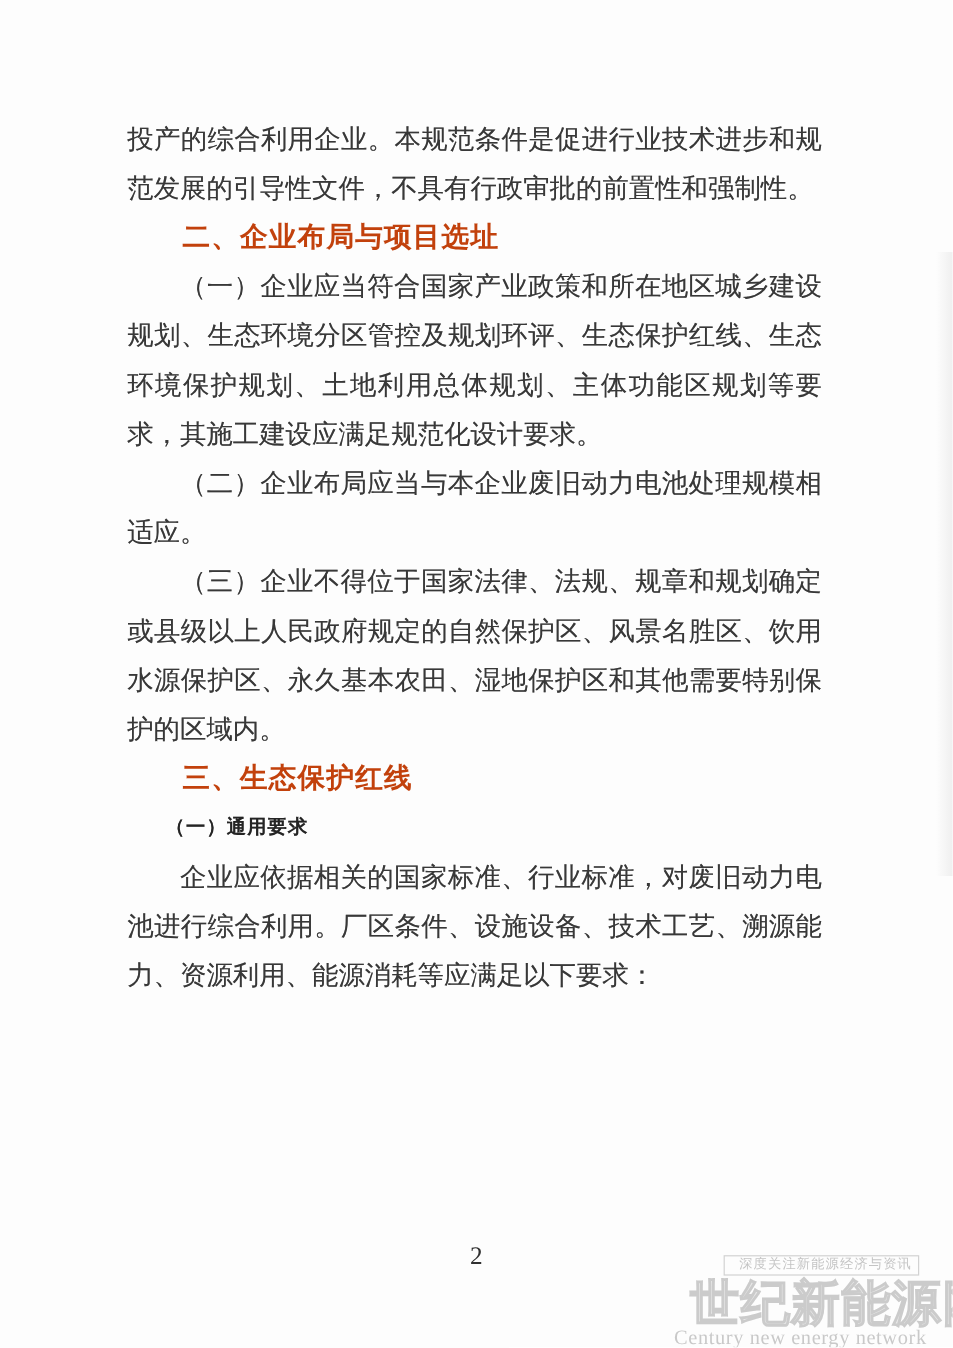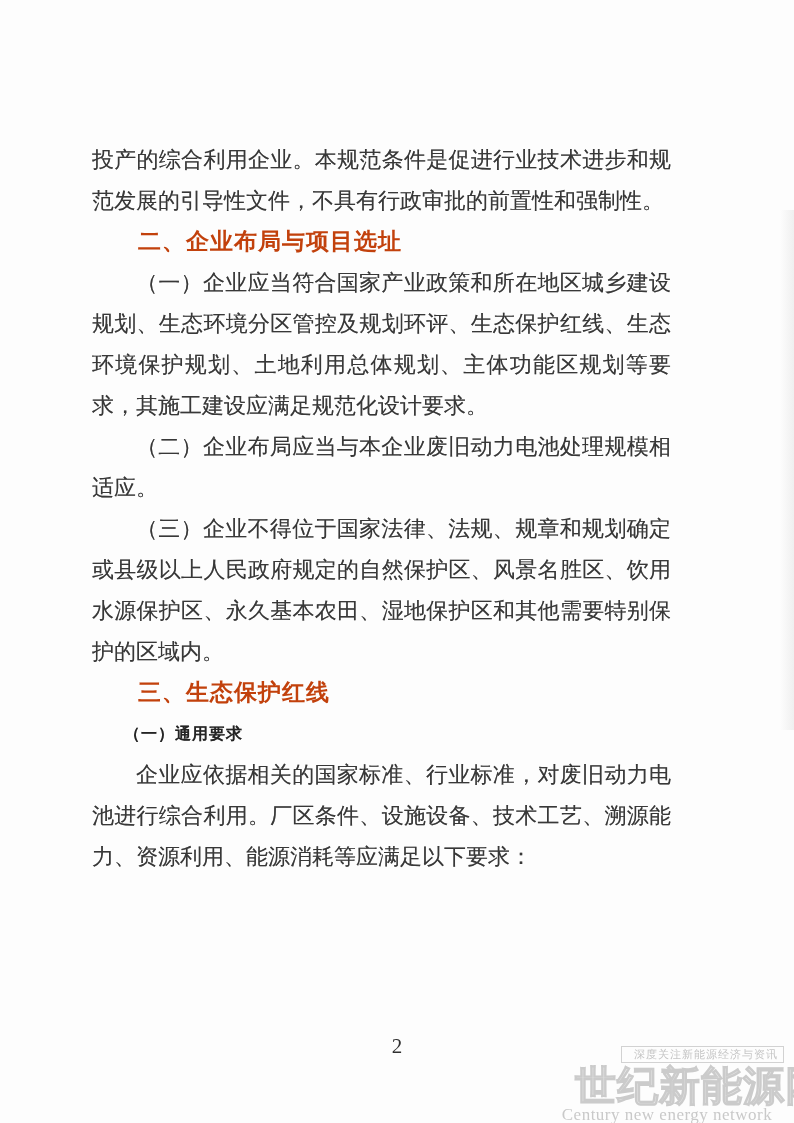--- a/index.html
+++ b/index.html
@@ -6,29 +6,28 @@
   .page {
     position: relative;
     width: 794px;
     height: 1123px;
     background: #fdfdfd;
     overflow: hidden;
     font-family: "Liberation Serif", serif;
   }
   .content {
     position: absolute;
-    left: 92px;
+    left: 106px;
     top: 95px;
     width: 579px;
     font-size: 22px;
     line-height: 41px;
     color: #383838;
     text-align: justify;
     text-shadow: 0 0 0.5px rgba(70,70,70,0.55);
-    margin-top: 44px;
   }
   .content p {
     margin: 0;
     text-indent: 2em;
   }
   .content p.no-indent { text-indent: 0; }
   .content .h-hei {
     margin: 0;
     text-indent: 2em;
     font-size: 23px;
@@ -71,21 +70,21 @@
     position: absolute;
     right: 4px;
     bottom: 1px;
     width: 246px;
     text-align: center;
   }
   .wm-tagline {
     display: inline-flex;
     align-items: flex-start;
     border: 1px solid #d2d2d2;
-    margin-right: 6px;
+    margin-right: 24px;
     margin-bottom: 2px;
   }
   .wm-tag-bar {
     width: 7px;
     background: #bdbdbd;
   }
   .wm-tagline-text {
     font-size: 11px;
     line-height: 15px;
     padding: 0 5px;

